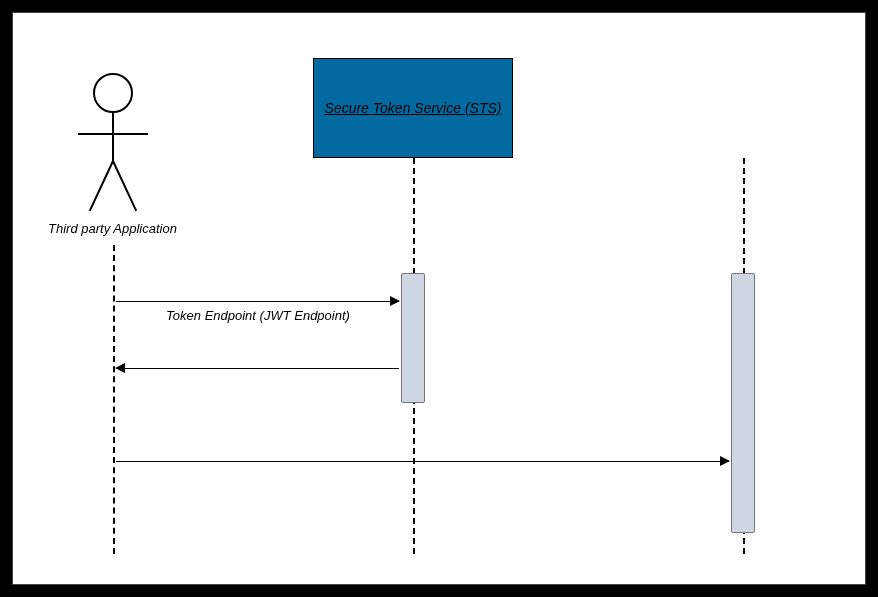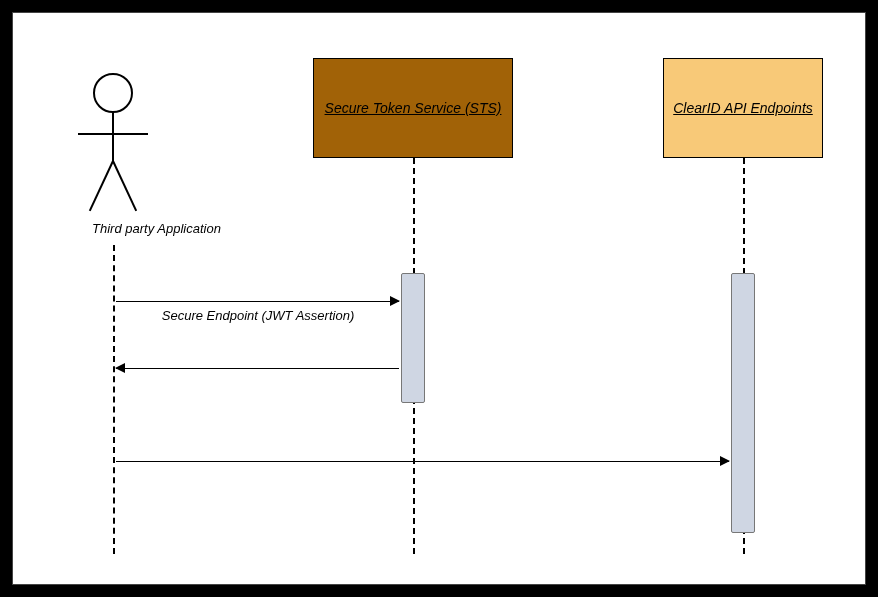--- a/index.html
+++ b/index.html
@@ -72,42 +72,41 @@
     transform: rotate(-25deg);
   }
   .actor-label {
     position: absolute;
     left: -25px;
     top: 148px;
     width: 160px;
     font-style: italic;
     font-size: 13px;
     color: #000;
-    margin-left: 44px;
   }
   
   .pbox {
     position: absolute;
     border: 1px solid #000;
     display: flex;
     align-items: center;
     justify-content: center;
     text-align: center;
     font-style: italic;
     text-decoration: underline;
     font-size: 14px;
     padding: 6px;
     line-height: 1.3;
   }
   .pbox.sts {
     left: 300px;
     top: 45px;
     width: 200px;
     height: 100px;
-    background: #a16207;
+    background: #0369a1;
   }
   .pbox.api {
     left: 650px;
     top: 45px;
     width: 160px;
     height: 100px;
     background: #f8c978;
   }
   
   .lifeline {
@@ -208,32 +207,29 @@
     <div class="actor-body"></div>
     <div class="actor-arms"></div>
     <div class="actor-leg-l"></div>
     <div class="actor-leg-r"></div>
     <div class="actor-label">Third party Application</div>
   </div>
 
   <div class="pbox sts">
     <span>Secure Token Service (STS)</span>
   </div>
-  <div class="pbox api">
-    <span>ClearID API Endpoints</span>
-  </div>
 
   <div class="lifeline client"></div>
   <div class="lifeline sts"></div>
   <div class="lifeline api"></div>
 
   <div class="activation sts-act"></div>
   <div class="activation api-act"></div>
 
   <div class="arrow token-req"></div>
-  <div class="msg-label token-req-l">Secure Endpoint (JWT Assertion)</div>
+  <div class="msg-label token-req-l">Token Endpoint (JWT Endpoint)</div>
 
   <div class="arrow left access-token"></div>
 
   <div class="arrow api-call"></div>
   <div class="api-call-tick"></div>
 
 </div>
 
 </body></html>

